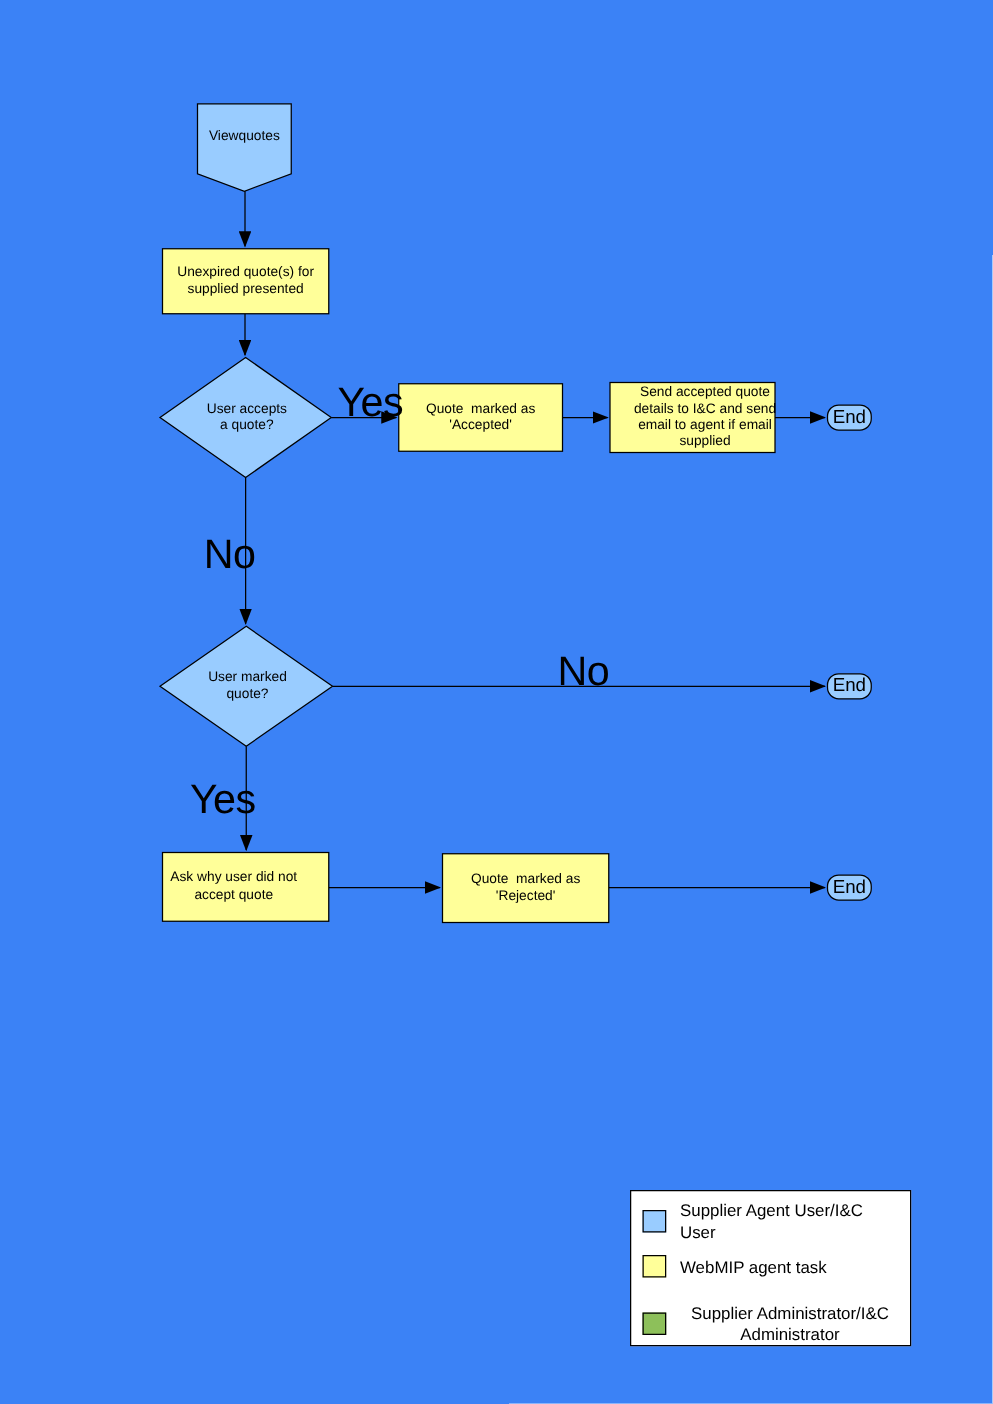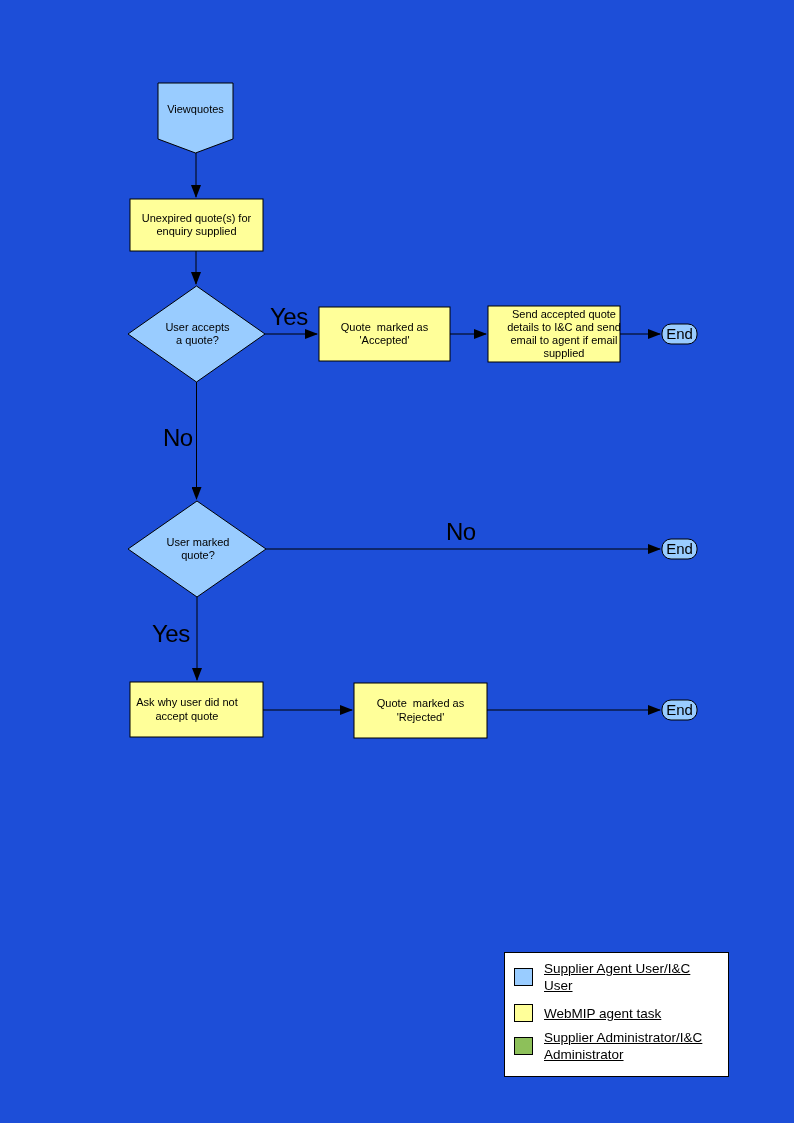--- a/index.html
+++ b/index.html
@@ -2,21 +2,21 @@
 <html><head>
 <meta charset="utf-8">
 <style>
   * { margin: 0; padding: 0; box-sizing: border-box; }
   html, body { background: #ffffff; }
   body { font-family: "Liberation Sans", sans-serif; color: #000; }
   .page {
     position: relative;
     width: 794px;
     height: 1123px;
-    background: #1d4ed8;
+    background: #3b82f6;
     overflow: hidden;
   }
   .layer { position: absolute; left: 0; top: 0; }
   svg.flow { width: 794px; height: 1123px; display: block; }
   svg.flow polygon, svg.flow rect { stroke: #000; stroke-width: 1; }
   svg.flow line { stroke: #000; stroke-width: 1; }
 
   .node-label {
     position: absolute;
     display: flex;
@@ -24,21 +24,21 @@
     justify-content: center;
     text-align: center;
     font-size: 11px;
     line-height: 1.2;
     white-space: pre-wrap;
     pointer-events: none;
   }
   .end-label { font-size: 15px; }
   .edge-label {
     position: absolute;
-    font-size: 24px;
+    font-size: 33px;
     letter-spacing: -0.5px;
     line-height: 1;
     white-space: nowrap;
     pointer-events: none;
   }
 
   .legend {
     position: absolute;
     left: 504px;
     top: 952px;
@@ -57,21 +57,20 @@
   .legend-swatch {
     width: 19px;
     height: 18px;
     border: 1px solid #000;
     flex: 0 0 auto;
   }
   .legend-label {
     margin-left: 11px;
     font-size: 13.5px;
     line-height: 17px;
-    text-decoration: underline;
   }
 </style>
 </head>
 <body>
 
 <div class="page">
 
   <svg class="flow layer" viewBox="0 0 794 1123">
     <defs>
       <marker id="arrow" markerUnits="userSpaceOnUse" markerWidth="13" markerHeight="10" refX="12" refY="5" orient="auto">
@@ -98,21 +97,21 @@
     <rect x="662" y="324" width="35" height="20" rx="9" ry="9" fill="#99CCFF"></rect>
     <polygon points="197,501 266,549 197,597 128,549" fill="#99CCFF"></polygon>
     <rect x="662" y="539" width="35" height="20" rx="9" ry="9" fill="#99CCFF"></rect>
     <rect x="130" y="682" width="133" height="55" fill="#FFFF99"></rect>
     <rect x="354" y="683" width="133" height="55" fill="#FFFF99"></rect>
     <rect x="662" y="700" width="35" height="20" rx="9" ry="9" fill="#99CCFF"></rect>
   </svg>
 
   <div class="node-label" style="left:158px; top:83px; width:75px; height:54px;">Viewquotes</div>
   <div class="node-label" style="left:130px; top:199px; width:133px; height:52px;">Unexpired quote(s) for
-enquiry supplied</div>
+supplied presented</div>
   <div class="node-label" style="left:130px; top:286px; width:135px; height:96px;">User accepts
 a quote?</div>
   <div class="node-label" style="left:319px; top:307px; width:131px; height:54px;">Quote  marked as
 'Accepted'</div>
   <div class="node-label" style="left:488px; top:306px; width:152px; height:56px;">Send accepted quote
 details to I&amp;C and send
 email to agent if email
 supplied</div>
   <div class="node-label end-label" style="left:662px; top:324px; width:35px; height:20px;">End</div>
   <div class="node-label" style="left:130px; top:501px; width:136px; height:96px;">User marked
@@ -131,19 +130,19 @@
 
   <div class="legend">
     <div class="legend-row" style="top:14px; height:20px;">
       <div class="legend-swatch" style="background: rgb(153, 204, 255);"></div>
       <div class="legend-label">Supplier Agent User/I&amp;C User</div>
     </div>
     <div class="legend-row" style="top:50px; height:20px;">
       <div class="legend-swatch" style="background: rgb(255, 255, 153);"></div>
       <div class="legend-label">WebMIP agent task</div>
     </div>
-    <div class="legend-row" style="top:75px; height:36px;">
+    <div class="legend-row" style="top:88px; height:36px;text-align:center;">
       <div class="legend-swatch" style="background: rgb(141, 192, 90);"></div>
       <div class="legend-label" style="width:176px;">Supplier Administrator/I&amp;C Administrator</div>
     </div>
   </div>
 
 </div>
 
 </body></html>

